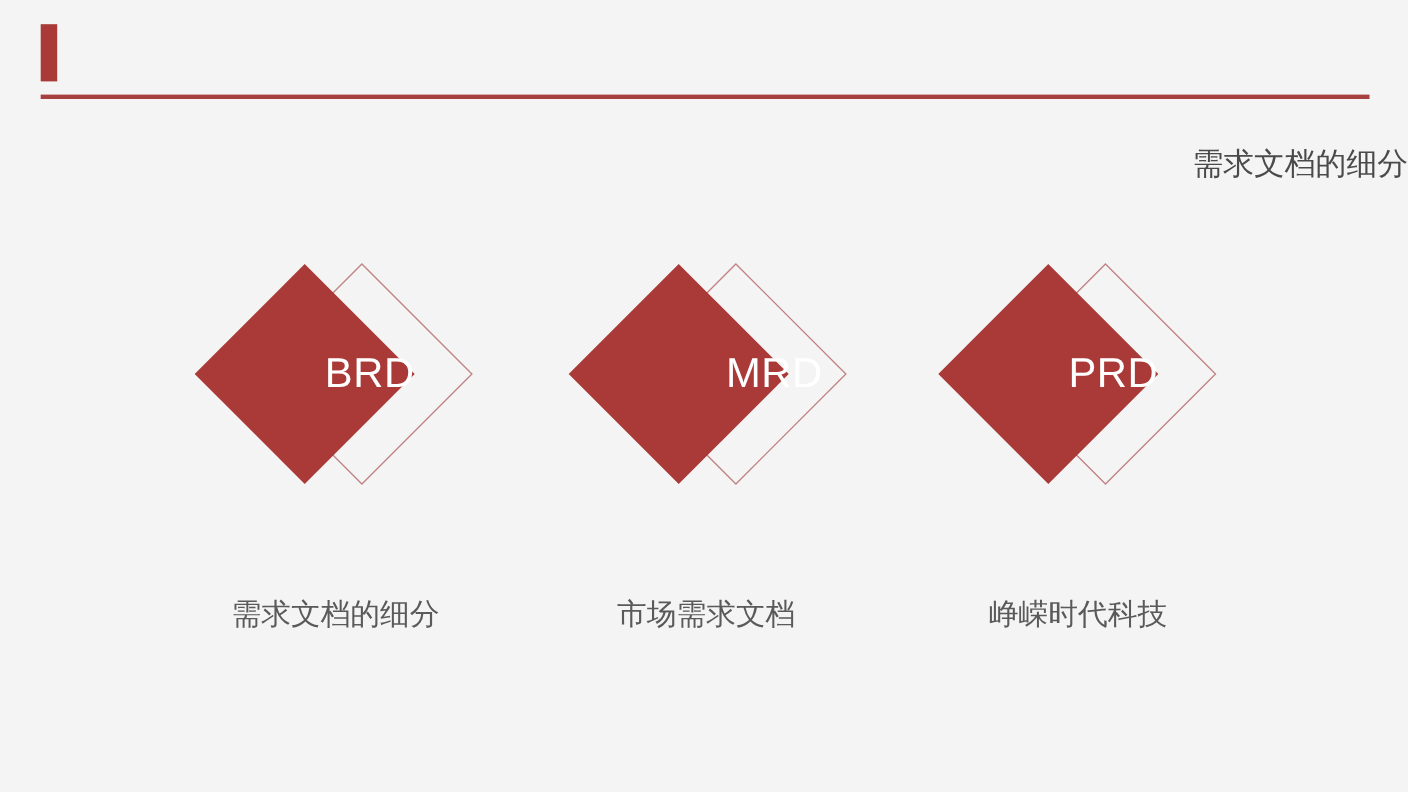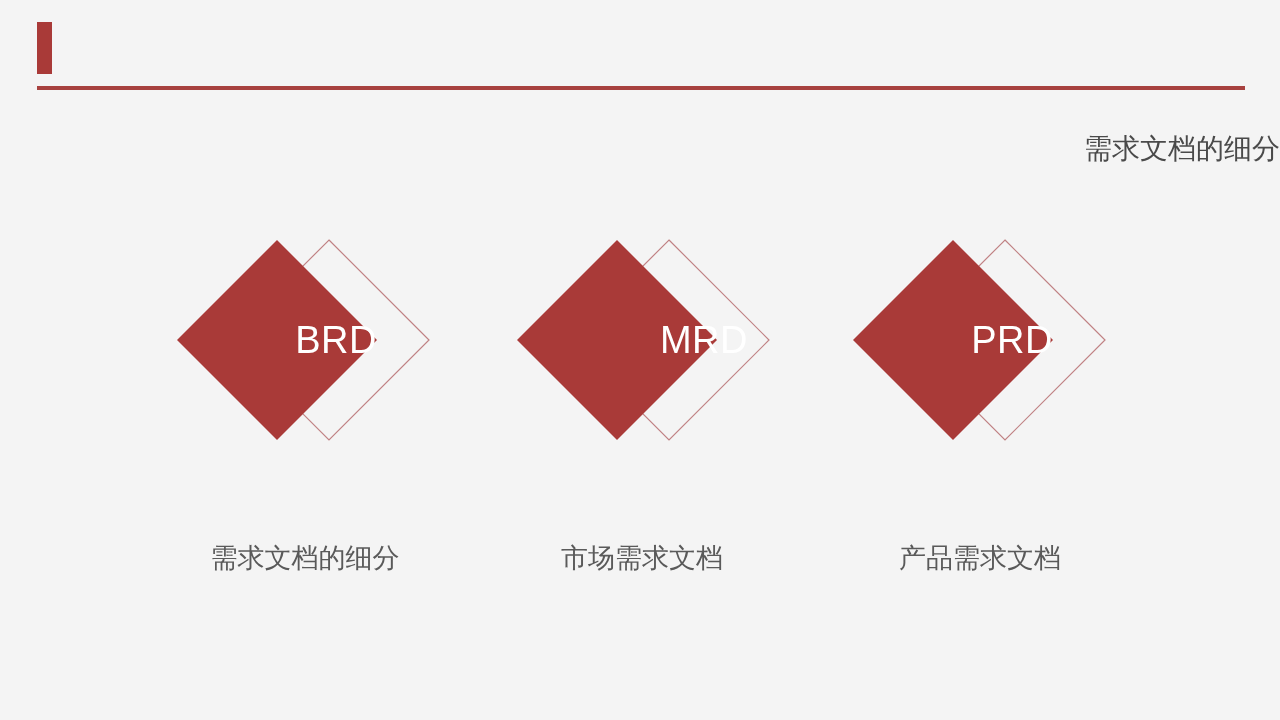--- a/index.html
+++ b/index.html
@@ -162,13 +162,13 @@
     <polygon points="953,240 1053,340 953,440 853,340" fill="#a93a38"></polygon>
   </g>
 </svg>
 
 <div class="diamond-text" style="left:177px;">BRD</div>
 <div class="diamond-text" style="left:548px;">MRD</div>
 <div class="diamond-text" style="left:853px;">PRD</div>
 
 <div class="group-label" style="left:155px;">需求文档的细分</div>
 <div class="group-label" style="left:492px;">市场需求文档</div>
-<div class="group-label" style="left:830px;">产品需求文档</div>
+<div class="group-label" style="left:830px;">峥嵘时代科技</div>
 
 </body></html>

